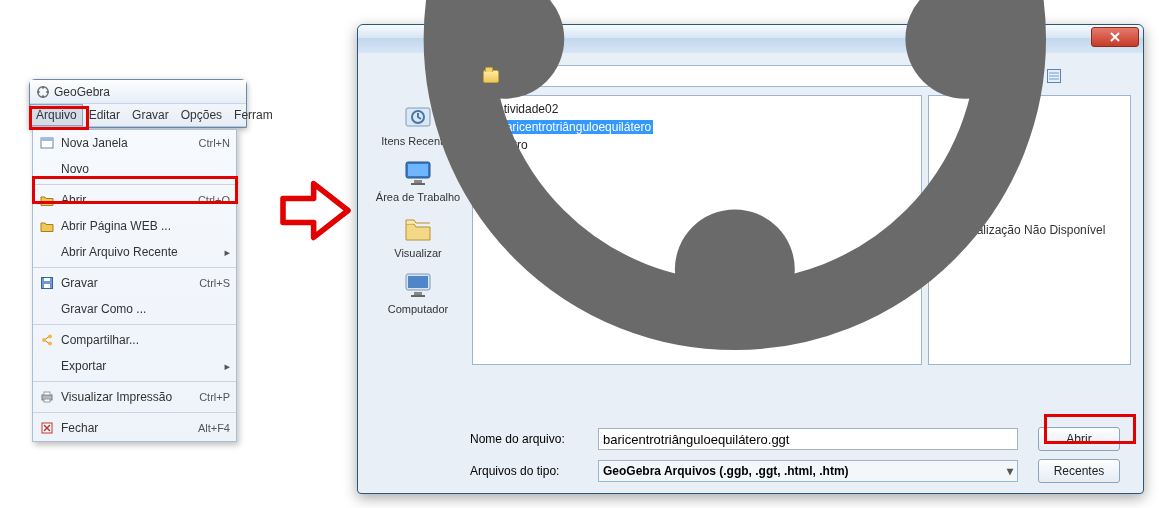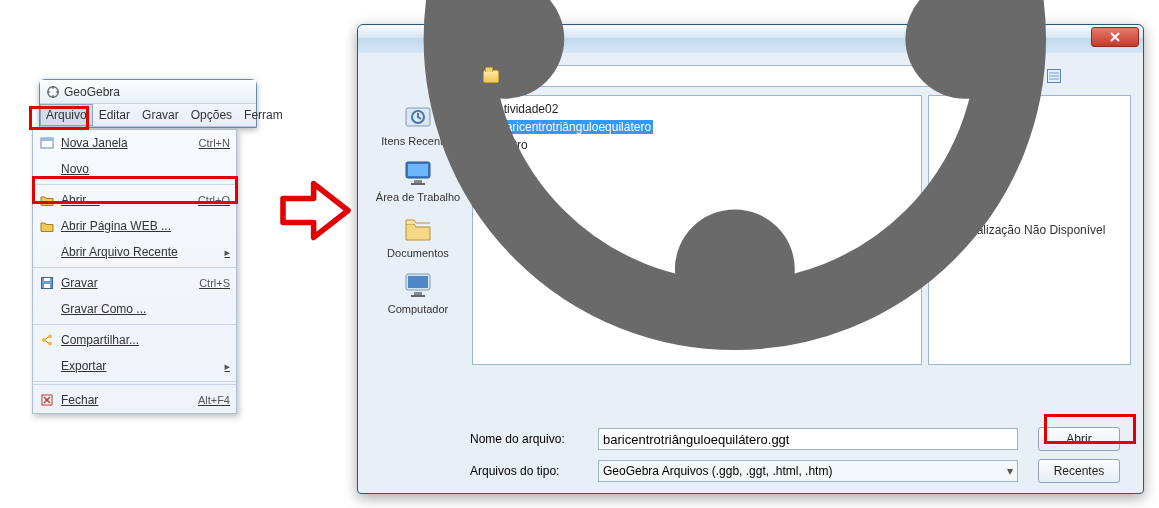--- a/index.html
+++ b/index.html
@@ -1,20 +1,20 @@
 <!DOCTYPE html>
 <html><head>
 <meta charset="utf-8">
 <style>
 * { box-sizing: border-box; margin: 0; padding: 0; font-family: "Segoe UI", Tahoma, sans-serif; }
 body { background: #fff; width: 1159px; height: 508px; position: relative; }
 
 
 .gg-window {
-  position: absolute; left: 39px; top: 79px; width: 218px;
+  position: absolute; left: 29px; top: 79px; width: 218px;
   border: 1px solid #6b8aa6; border-radius: 6px 6px 0 0;
   background: linear-gradient(#f4f8fc,#e2ecf7);
   box-shadow: 0 2px 6px rgba(0,0,0,.3);
 }
 .gg-titlebar {
   height: 24px; background: linear-gradient(#fdfefe,#e6eef8);
   border-bottom: 1px solid #c3d6ea; display:flex; align-items:center;
   padding: 0 6px; gap:4px; font-size: 12px; color:#333;
 }
 .gg-titlebar .gg-icon { width:14px; height:14px; }
@@ -24,21 +24,21 @@
 }
 .gg-menubar .menu-item { padding:4px 6px; cursor:default;text-align:right; }
 .gg-menubar .menu-item.sel { background:#d4dce8; border:1px solid #8ea4be; padding:3px 5px; }
 .gg-dropdown {
   position:absolute; left:32px; top:129px; width:205px;
   background:linear-gradient(#f6f9fd,#eef3fa);
   border:1px solid #aabfd6; box-shadow:2px 3px 6px rgba(0,0,0,.25);
   font-size:12px; color:#333;
 }
 .gg-dropdown .row {
-  display:flex; align-items:center; height:26px; padding:0 6px; gap:6px;text-decoration:underline;
+  display:flex; align-items:center; height:26px; padding:0 6px; gap:6px;
 }
 .gg-dropdown .row .ico { width:16px; height:16px; flex-shrink:0; display:flex; align-items:center; justify-content:center;}
 .gg-dropdown .row .lbl { flex:1; }
 .gg-dropdown .row .kb { color:#555; font-size:11px; }
 .gg-dropdown .sep { height:1px; background:#c9d5e3; margin:2px 0; }
 .red-box { border:3px solid #e30000; position:absolute; pointer-events:none; }
 
 
 .arrow {
   position:absolute; left:278px; top:178px; width:75px; height:65px;
@@ -100,21 +100,21 @@
 }
 .od-bottom { margin-top:28px; display:flex; flex-direction:column; gap:8px; }
 .od-formrow { display:flex; align-items:center; gap:8px; font-size:12px; }
 .od-formrow .fl { width:120px; text-align:left; }
 .od-formrow .finput {
   flex:0 0 420px; height:22px; background:#fff; border:1px solid #9db6cf;
   padding:0 4px; font-size:13px;
 }
 .od-formrow .fcombo {
   flex:0 0 420px; height:22px; background:#f4f7fa; border:1px solid #9db6cf;
-  padding:0 4px; font-size:12px; display:flex; align-items:center;
+  padding:0 4px; font-size:12px; display:flex; align-items:center;font-weight:bold;
 }
 .od-formrow .fcombo .chev { margin-left:auto; color:#555; }
 .od-btn {
   width:82px; height:24px; margin-left:12px;
   background:linear-gradient(#fdfefe,#e5ecf5); border:1px solid #8ea4be;
   border-radius:3px; font-size:12px; color:#222; cursor:pointer;
   display:flex; align-items:center; justify-content:center;
 }
 
 
@@ -214,20 +214,31 @@
       </span>
       <span class="lbl">Compartilhar...</span>
       <span class="kb"></span>
     </div>
     <div class="row">
       <span class="ico"></span>
       <span class="lbl">Exportar</span>
       <span class="kb">▸</span>
     </div>
     <div class="sep"></div>
+    <div class="row">
+      <span class="ico">
+        <svg width="14" height="14" viewBox="0 0 14 14">
+          <rect x="2" y="5" width="10" height="5" fill="#b0bbc6" stroke="#6d7a88"></rect>
+          <rect x="4" y="2" width="6" height="3" fill="#fff" stroke="#999"></rect>
+          <rect x="4" y="9" width="6" height="3" fill="#fff" stroke="#999"></rect>
+        </svg>
+      </span>
+      <span class="lbl">Visualizar Impressão</span>
+      <span class="kb">Ctrl+P</span>
+    </div>
     <div class="sep"></div>
     <div class="row">
       <span class="ico">
         <svg width="14" height="14" viewBox="0 0 14 14">
           <rect x="2" y="2" width="10" height="10" fill="#fff" stroke="#b33"></rect>
           <path d="M4 4l6 6M10 4l-6 6" stroke="#b33" stroke-width="1.5"></path>
         </svg>
       </span>
       <span class="lbl">Fechar</span>
       <span class="kb">Alt+F4</span>
@@ -322,21 +333,21 @@
             </div>
             <div>Área de Trabalho</div>
           </div>
           <div class="place">
             <div class="pic">
               <svg width="34" height="30" viewBox="0 0 34 30">
                 <path d="M5 10h8l2 3h14v13H5z" fill="#f3d986" stroke="#b89133"></path>
                 <path d="M5 10V6h8l2 3h14" fill="#f8e7b1" stroke="#b89133"></path>
               </svg>
             </div>
-            <div>Documentos</div>
+            <div>Visualizar</div>
           </div>
           <div class="place">
             <div class="pic">
               <svg width="34" height="30" viewBox="0 0 34 30">
                 <rect x="5" y="4" width="24" height="16" rx="2" fill="#d9e2ed" stroke="#7f9bb7"></rect>
                 <rect x="7" y="6" width="20" height="12" fill="#4f86c8"></rect>
                 <rect x="13" y="22" width="8" height="3" fill="#888"></rect>
                 <rect x="10" y="25" width="14" height="2" fill="#666"></rect>
               </svg>
             </div>

